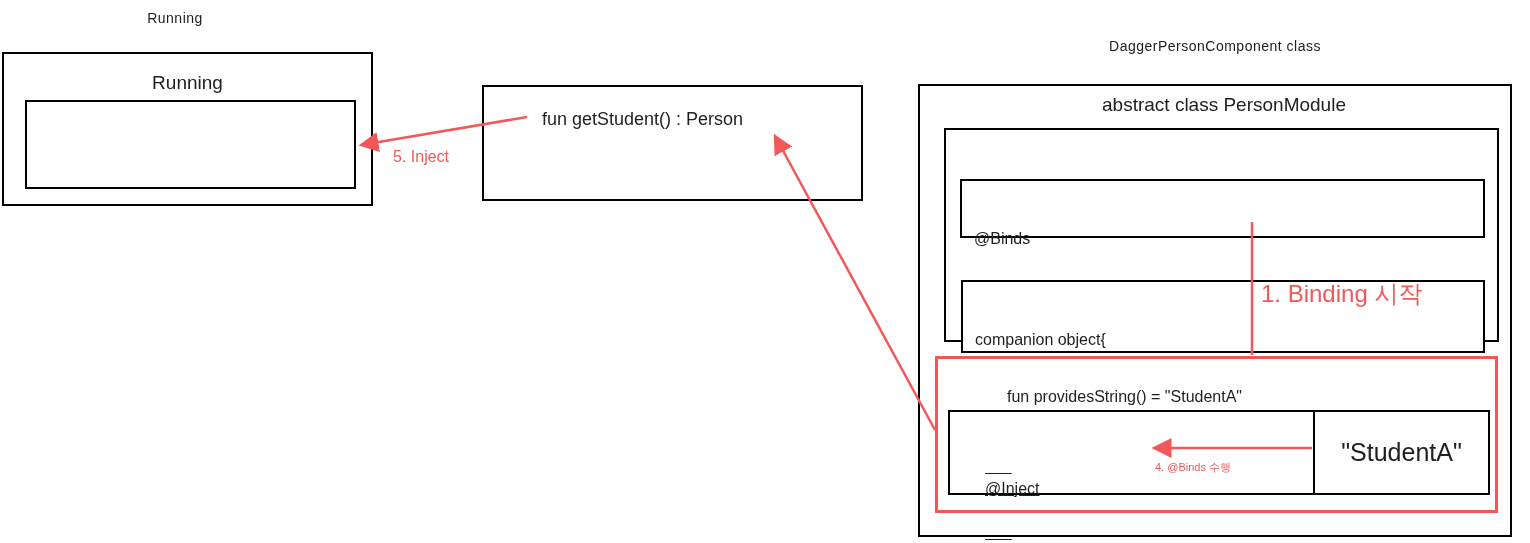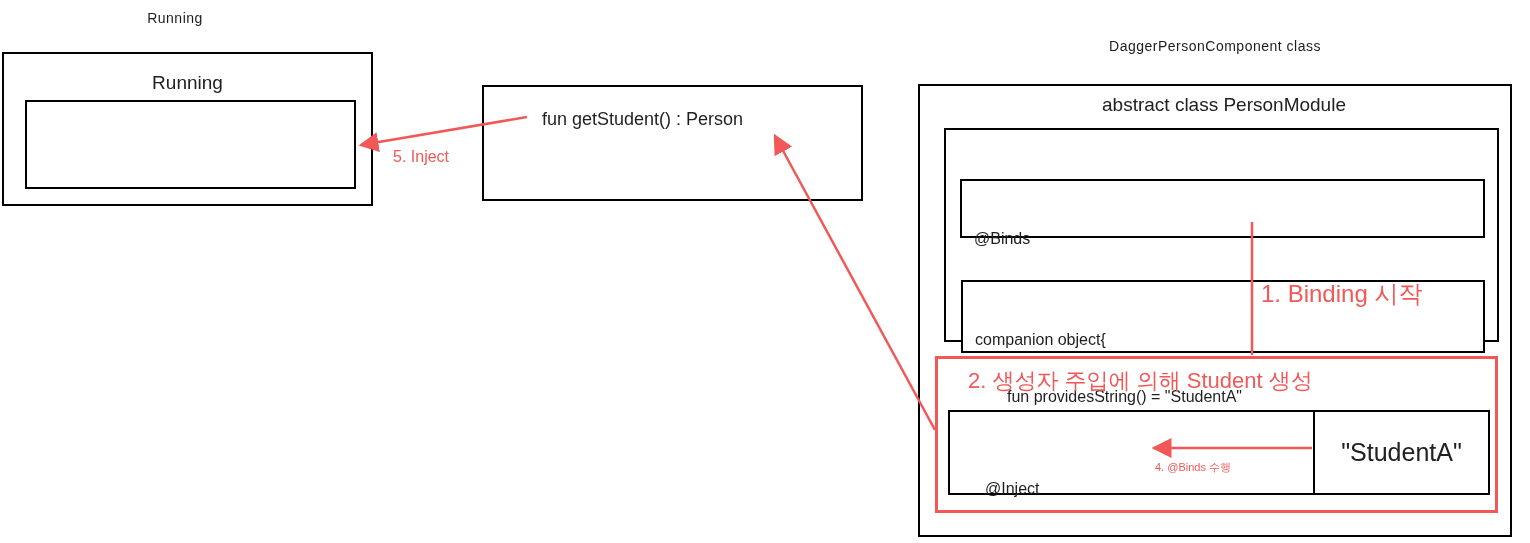--- a/index.html
+++ b/index.html
@@ -53,36 +53,35 @@
   <div class="box" style="left:961px; top:236px; width:524px; height:73px;margin-top:44px;">
     <div class="code" style="padding:10px 0 0 12px; line-height:19px;">
       <div>companion object{</div>
       <div class="ind1">fun providesString() = "StudentA"</div>
       <div class="ind2">}</div>
     </div>
   </div>
 
   <div class="abs" style="left:935px; top:356px; width:563px; height:157px; border:3px solid #f25858; background:transparent;"></div>
 
-  <div class="box" style="left:948px; top:410px; width:386px; height:85px;">
+  <div class="box" style="left:948px; top:410px; width:386px; height:85px;text-decoration:underline;">
     <div class="code" style="padding:22px 0 0 35px; line-height:22px;">
       <div>@Inject</div>
       
     </div>
   </div>
 
   <div class="box" style="left:1313px; top:410px; width:177px; height:85px;">
     <div class="abs" style="left:0; top:26px; width:100%; text-align:center; font-size:25px;">"StudentA"</div>
   </div>
 
   <div class="red-label" style="left:393px; top:148px; font-size:16px;">5. Inject</div>
 
   <div class="red-label" style="left:1261px; top:278px; font-size:24px;">1. Binding 시작</div>
 
-  <div class="red-label" style="left:968px; top:366px; font-size:22px;">2. 생성자 주입에 의해 Student 생성</div>
 
 
   <div class="red-label" style="left:1155px; top:460px; font-size:11px;">4. @Binds 수행</div>
 
   <svg id="svg-overlay" viewBox="0 0 1530 543" xmlns="http://www.w3.org/2000/svg">
     <defs>
       <marker id="arrow-red" markerWidth="9" markerHeight="8" refX="7" refY="4" orient="auto" markerUnits="strokeWidth">
         <path d="M0,0 L8,4 L0,8 z" fill="#f25858"></path>
       </marker>
     </defs>

